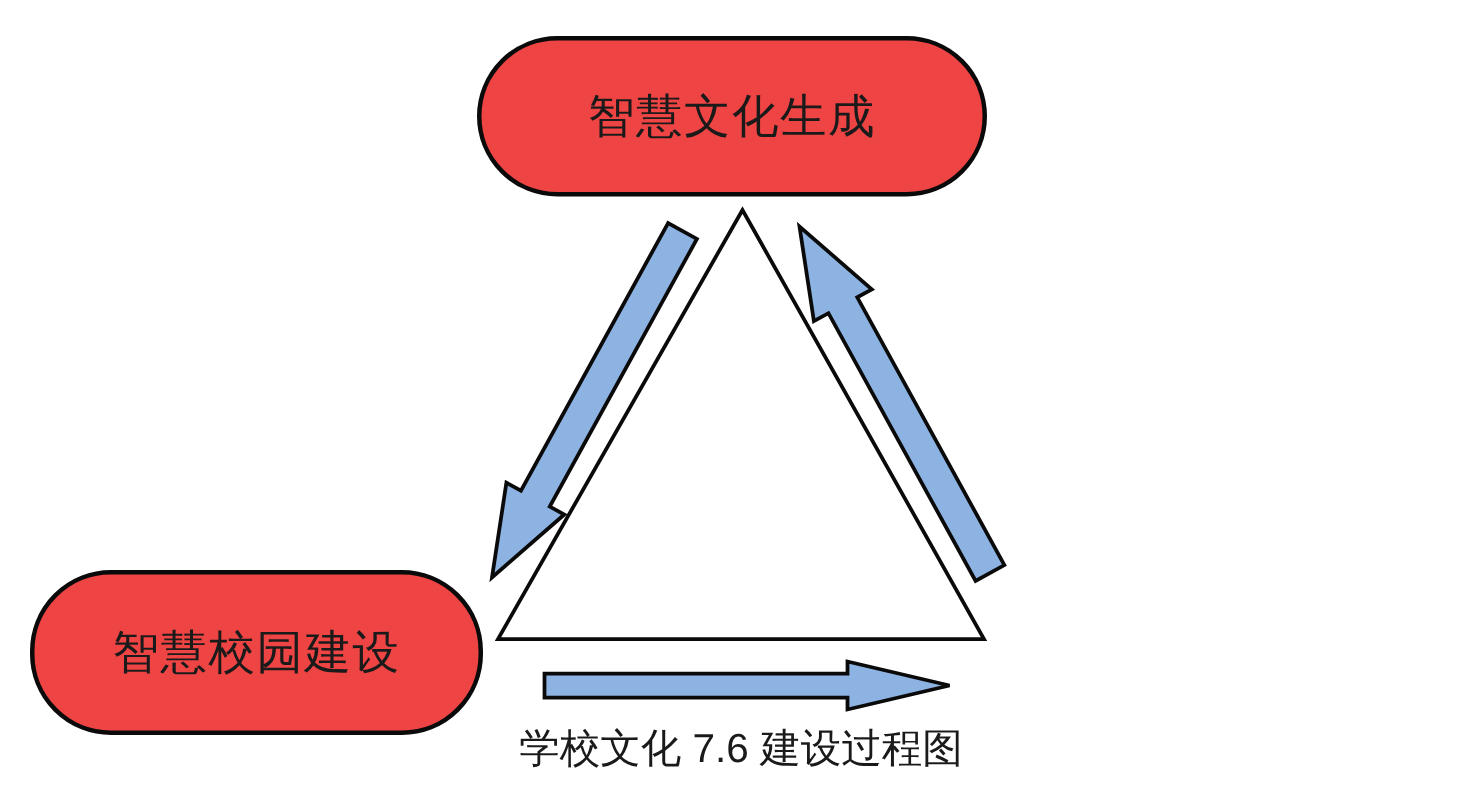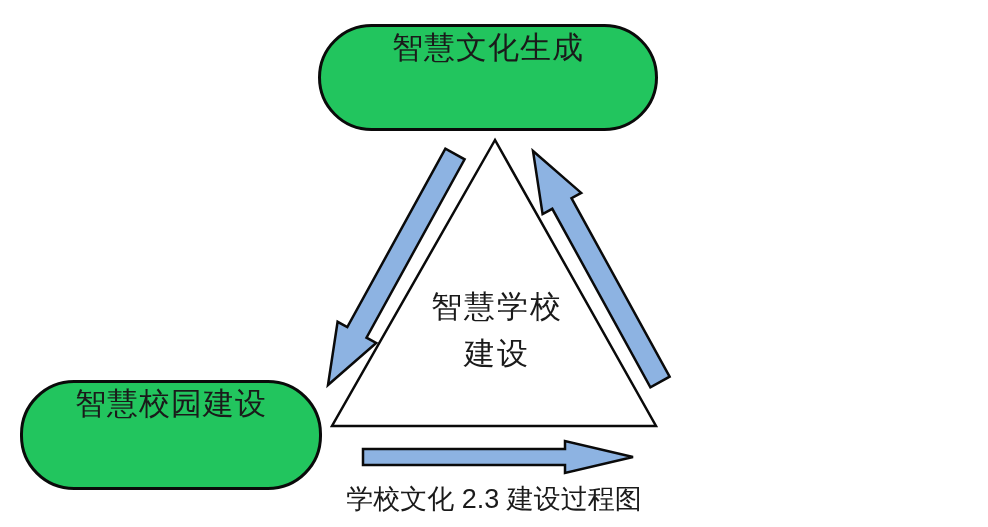--- a/index.html
+++ b/index.html
@@ -12,23 +12,23 @@
     width: 988px;
     height: 527px;
     background: #ffffff;
     overflow: hidden;
     font-family: "Liberation Serif", serif;
   }
   .pill {
     position: absolute;
     border: 3px solid #0a0a0a;
     border-radius: 54px;
-    background: #22c55e;
+    background: #ef4444;
     display: flex;
-    align-items: flex-start;
+    align-items: center;
     justify-content: center;
     box-sizing: border-box;
     z-index: 1;
   }
   .pill span {
     font-size: 31px;
     letter-spacing: 1px;
     color: #1a1a1a;
     white-space: nowrap;
   }
@@ -95,20 +95,16 @@
 
     <polygon class="triangle" points="495,140 332,426 656,426"></polygon>
 
     <polygon class="block-arrow" points="445.4,148.7 347.3,327.1 337.6,321.8 328,385 376.2,343.0 366.5,337.7 464.6,159.3" fill="#8DB3E2"></polygon>
 
     <polygon class="block-arrow" points="669.6,376.7 571.5,198.2 581.2,192.9 533,151 542.6,214.1 552.3,208.8 650.4,387.3" fill="#8DB3E2"></polygon>
 
     <polygon class="block-arrow" points="363,449 565,449 565,441 633,457 565,473 565,465 363,465" fill="#8DB3E2"></polygon>
   </svg>
 
-  <div class="center-label">
-    <div>智慧学校</div>
-    <div>建设</div>
-  </div>
 
-  <div class="caption">学校文化 2.3 建设过程图</div>
+  <div class="caption">学校文化 7.6 建设过程图</div>
 
 </div>
 
 </body></html>

